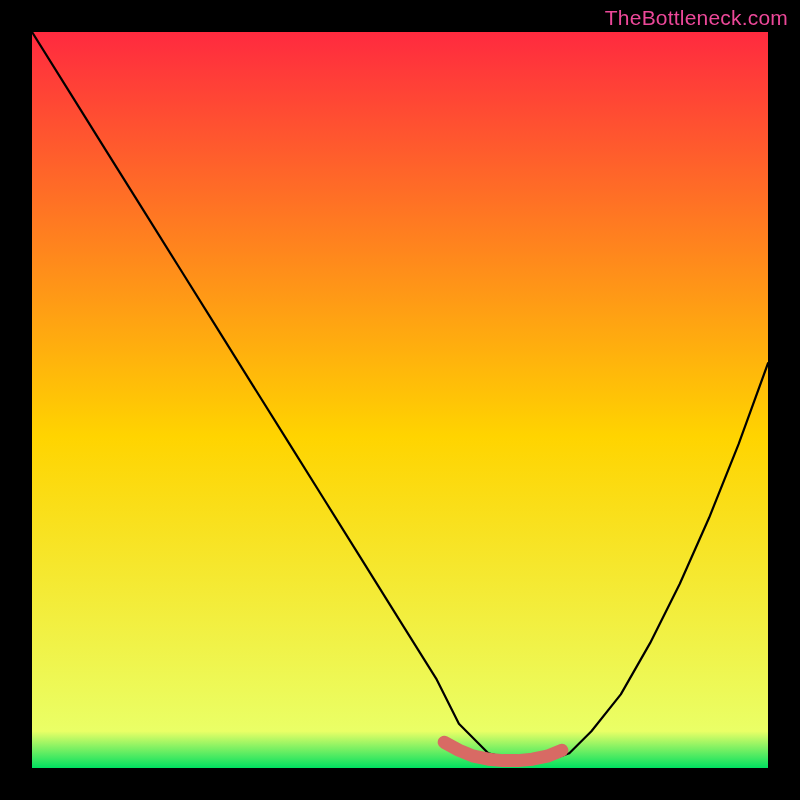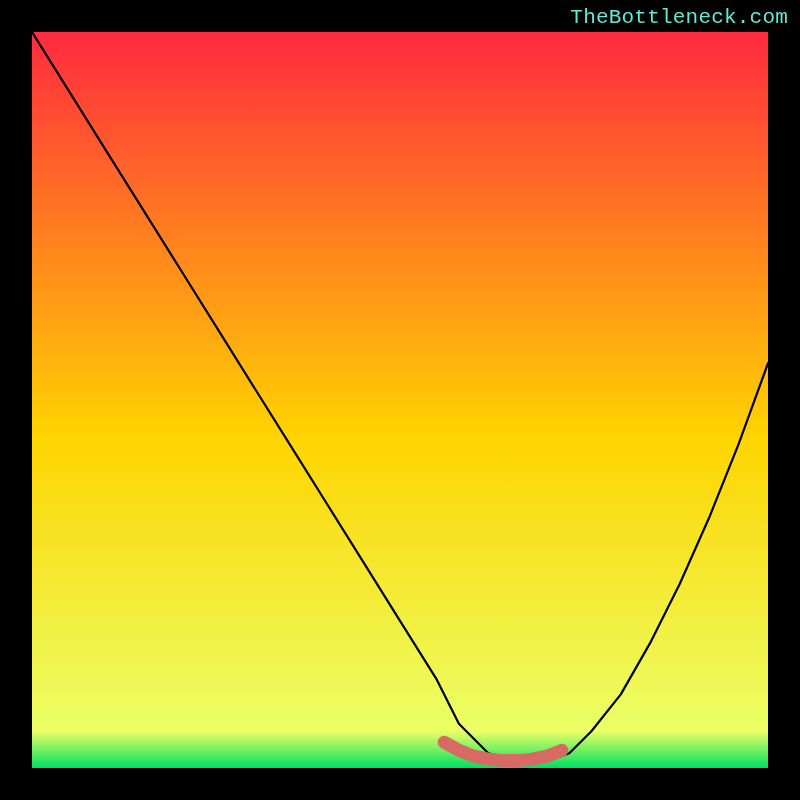--- a/index.html
+++ b/index.html
@@ -16,24 +16,23 @@
     width: 800px;
     height: 800px;
     background: #000;
   }
   .watermark {
     position: absolute;
     top: 6px;
     right: 12px;
     font-size: 21px;
     font-weight: 500;
-    color: #5eead4;
+    color: #ec4899;
     letter-spacing: 0.2px;
     z-index: 10;
-    font-family: Liberation Mono, monospace;
   }
   .plot {
     position: absolute;
     left: 32px;
     top: 32px;
     width: 736px;
     height: 736px;
   }
   .plot svg {
     width: 736px;

